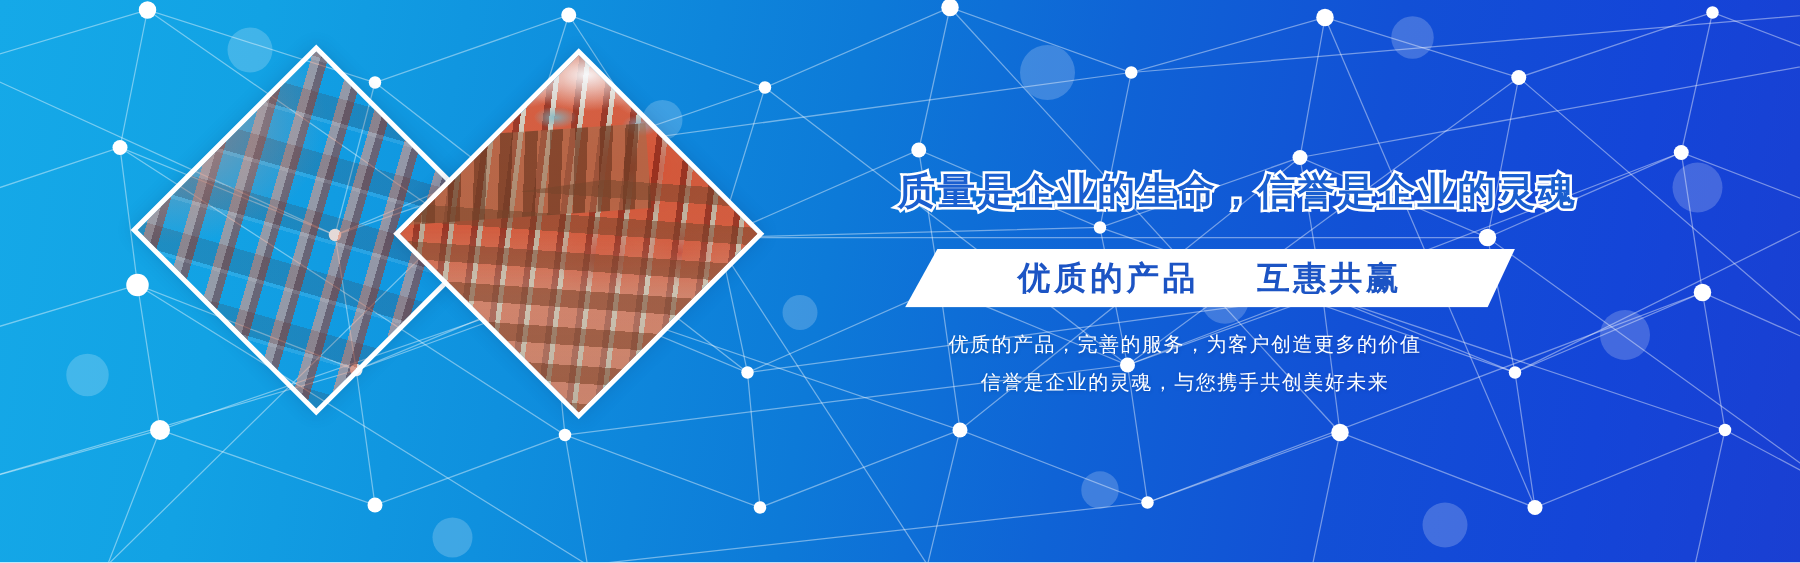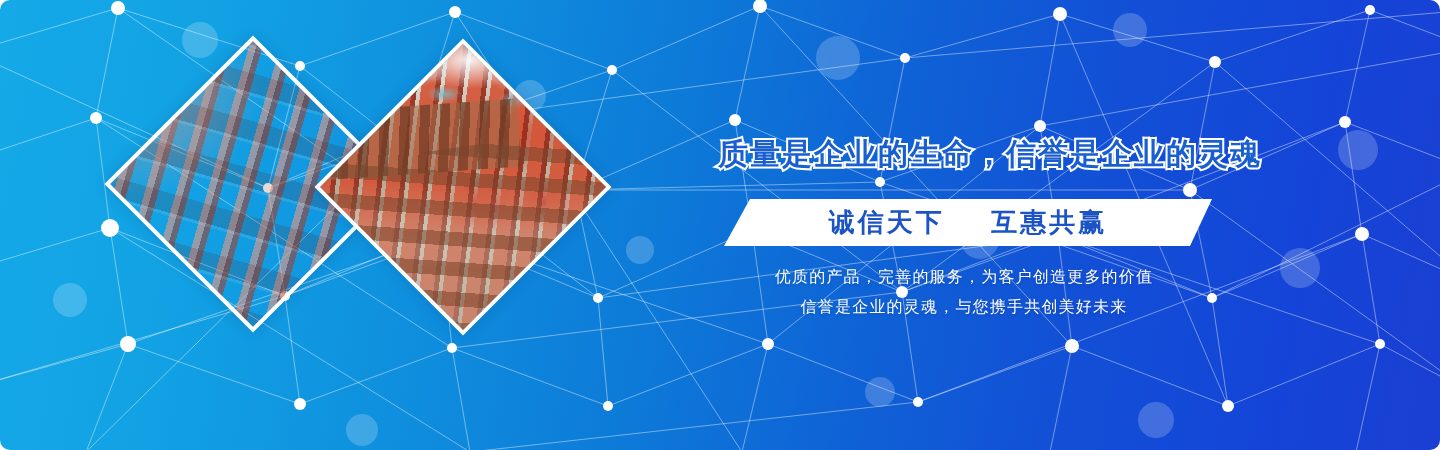--- a/index.html
+++ b/index.html
@@ -3,21 +3,20 @@
 <meta charset="utf-8">
 <style>
   * { margin:0; padding:0; box-sizing:border-box; }
   html, body {
     width:1440px; height:450px; overflow:hidden;
     font-family:"Liberation Sans","DejaVu Sans",sans-serif;
   }
   #banner {
     position:relative; width:1440px; height:450px; overflow:hidden;
     background:linear-gradient(100deg,#15A9E8 0%,#12A2E4 14%,#0F90DE 30%,#0D7AD8 46%,#0F63D6 60%,#1250D6 74%,#1445D8 88%,#1A3FD2 100%);
-    border-radius:10px;
   }
 
   
   #net { position:absolute; inset:0; width:100%; height:100%; }
 
   
   .diamond {
     position:absolute;
     transform:rotate(45deg);
     overflow:hidden;
@@ -128,21 +127,21 @@
     box-shadow:0 2px 10px rgba(0,30,80,.13);
   }
   #ribbon-text {
     font-size:26px; font-weight:bold; color:#1C54C4;
     letter-spacing:3px; white-space:nowrap;
   }
   .rb-gap{ display:inline-block; width:26px; }
 
   
   #sublines {
-    position:absolute; left:684px; top:262px; width:560px;
+    position:absolute; left:668px; top:262px; width:560px;
     text-align:center; color:#ffffff;
   }
   #sublines .line {
     font-size:16px; letter-spacing:1.2px; line-height:30px;
     white-space:nowrap; text-shadow:0 1px 3px rgba(0,30,90,.25);
   }
 </style>
 </head>
 <body>
 
@@ -241,21 +240,21 @@
   <div class="diamond" id="diamond-2">
     <div class="inner photo-pallets">
       <div class="pallet-top"></div>
     </div>
   </div>
 
   <div id="headline">质量是企业的生命，信誉是企业的灵魂</div>
 
   <div id="ribbon">
     <div id="ribbon-text">
-      <span>诚信天下</span>
+      <span>优质的产品</span>
       <span class="rb-gap"></span>
       <span>互惠共赢</span>
     </div>
   </div>
 
   <div id="sublines">
     <div class="line">优质的产品，完善的服务，为客户创造更多的价值</div>
     <div class="line">信誉是企业的灵魂，与您携手共创美好未来</div>
   </div>
 

